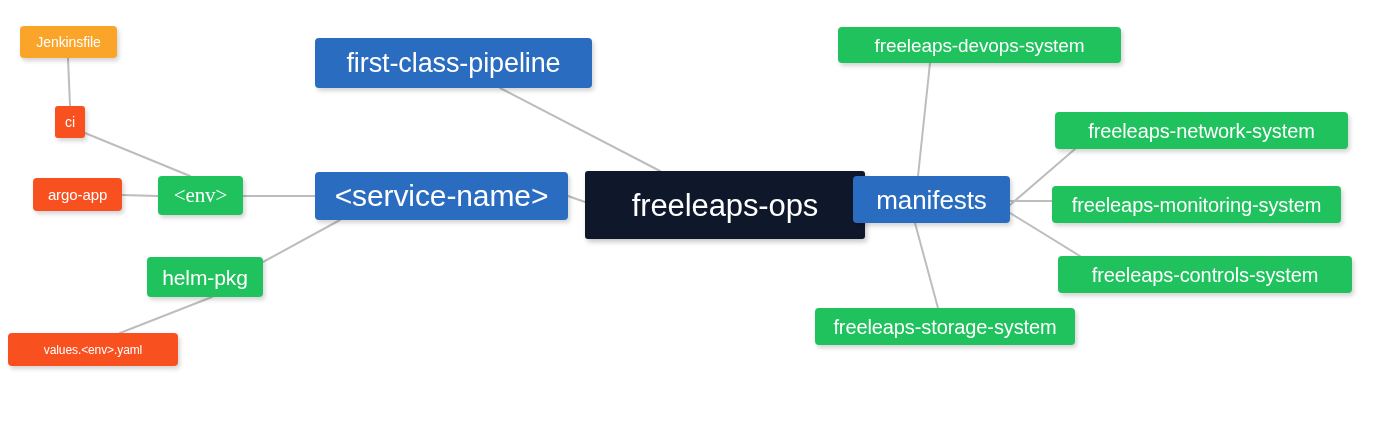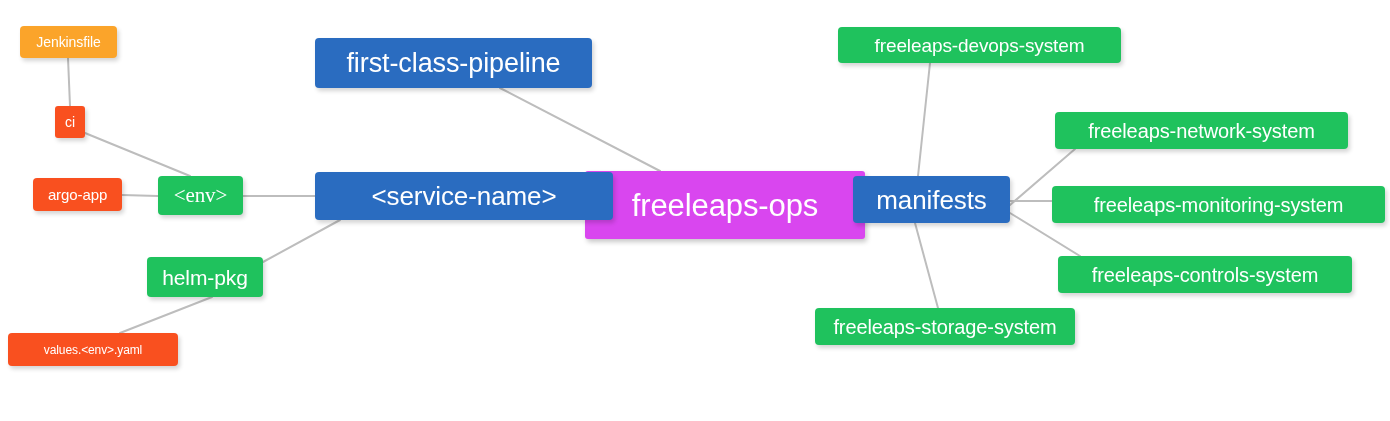--- a/index.html
+++ b/index.html
@@ -63,27 +63,27 @@
       <line x1="85" y1="133" x2="190" y2="176" stroke="#bdbdbd" stroke-width="2" stroke-linecap="round"></line>
       <line x1="68" y1="58" x2="70" y2="106" stroke="#bdbdbd" stroke-width="2" stroke-linecap="round"></line>
       <line x1="263" y1="262" x2="340" y2="220" stroke="#bdbdbd" stroke-width="2" stroke-linecap="round"></line>
       <line x1="120" y1="333" x2="212" y2="297" stroke="#bdbdbd" stroke-width="2" stroke-linecap="round"></line>
       <line x1="930" y1="63" x2="918" y2="176" stroke="#bdbdbd" stroke-width="2" stroke-linecap="round"></line>
       <line x1="1075" y1="149" x2="1010" y2="205" stroke="#bdbdbd" stroke-width="2" stroke-linecap="round"></line>
       <line x1="1052" y1="201" x2="1010" y2="201" stroke="#bdbdbd" stroke-width="2" stroke-linecap="round"></line>
       <line x1="1080" y1="256" x2="1010" y2="213" stroke="#bdbdbd" stroke-width="2" stroke-linecap="round"></line>
       <line x1="938" y1="308" x2="915" y2="223" stroke="#bdbdbd" stroke-width="2" stroke-linecap="round"></line>
     </svg>
-<div class="node root" style="left: 585px; top: 171px; width: 280px; height: 68px; background: #d946ef; font-size: 31px;">
+<div class="node root" style="left: 585px; top: 171px; width: 280px; height: 68px; background: #0f172a; font-size: 31px;">
       <span>freeleaps-ops</span>
     </div>
     <div class="node" style="left: 315px; top: 38px; width: 277px; height: 50px; background: rgb(42, 108, 192); font-size: 27px;">
       <span>first-class-pipeline</span>
     </div>
-    <div class="node" style="left: 315px; top: 172px; width: 298px; height: 48px; background: rgb(42, 108, 192); font-size: 26px;">
+    <div class="node" style="left: 315px; top: 172px; width: 253px; height: 48px; background: rgb(42, 108, 192); font-size: 30px;">
       <span>&lt;service-name&gt;</span>
     </div>
     <div class="node" style="left: 853px; top: 176px; width: 157px; height: 47px; background: rgb(42, 108, 192); font-size: 26px;">
       <span>manifests</span>
     </div>
     <div class="node" style="left: 158px; top: 176px; width: 85px; height: 39px; background: rgb(31, 194, 93); font-size: 21px; font-family: Liberation Serif, serif;">
       <span>&lt;env&gt;</span>
     </div>
     <div class="node" style="left: 147px; top: 257px; width: 116px; height: 40px; background: rgb(31, 194, 93); font-size: 21px;">
       <span>helm-pkg</span>
@@ -99,21 +99,21 @@
     </div>
     <div class="node" style="left: 8px; top: 333px; width: 170px; height: 33px; background: rgb(249, 80, 31); font-size: 12px;">
       <span>values.&lt;env&gt;.yaml</span>
     </div>
     <div class="node" style="left: 800px; top: 27px; width: 283px; height: 36px; background: rgb(31, 194, 93); font-size: 19px; margin-left: 38px;">
       <span>freeleaps-devops-system</span>
     </div>
     <div class="node" style="left: 1055px; top: 112px; width: 293px; height: 37px; background: rgb(31, 194, 93); font-size: 20px;">
       <span>freeleaps-network-system</span>
     </div>
-    <div class="node" style="left: 1052px; top: 186px; width: 333px; height: 37px; background: rgb(31, 194, 93); font-size: 20px;">
+    <div class="node" style="left: 1052px; top: 186px; width: 289px; height: 37px; background: rgb(31, 194, 93); font-size: 20px;">
       <span>freeleaps-monitoring-system</span>
     </div>
     <div class="node" style="left: 1058px; top: 256px; width: 294px; height: 37px; background: rgb(31, 194, 93); font-size: 20px;">
       <span>freeleaps-controls-system</span>
     </div>
     <div class="node" style="left: 815px; top: 308px; width: 260px; height: 37px; background: rgb(31, 194, 93); font-size: 20px;">
       <span>freeleaps-storage-system</span>
     </div>
   </div>
 

